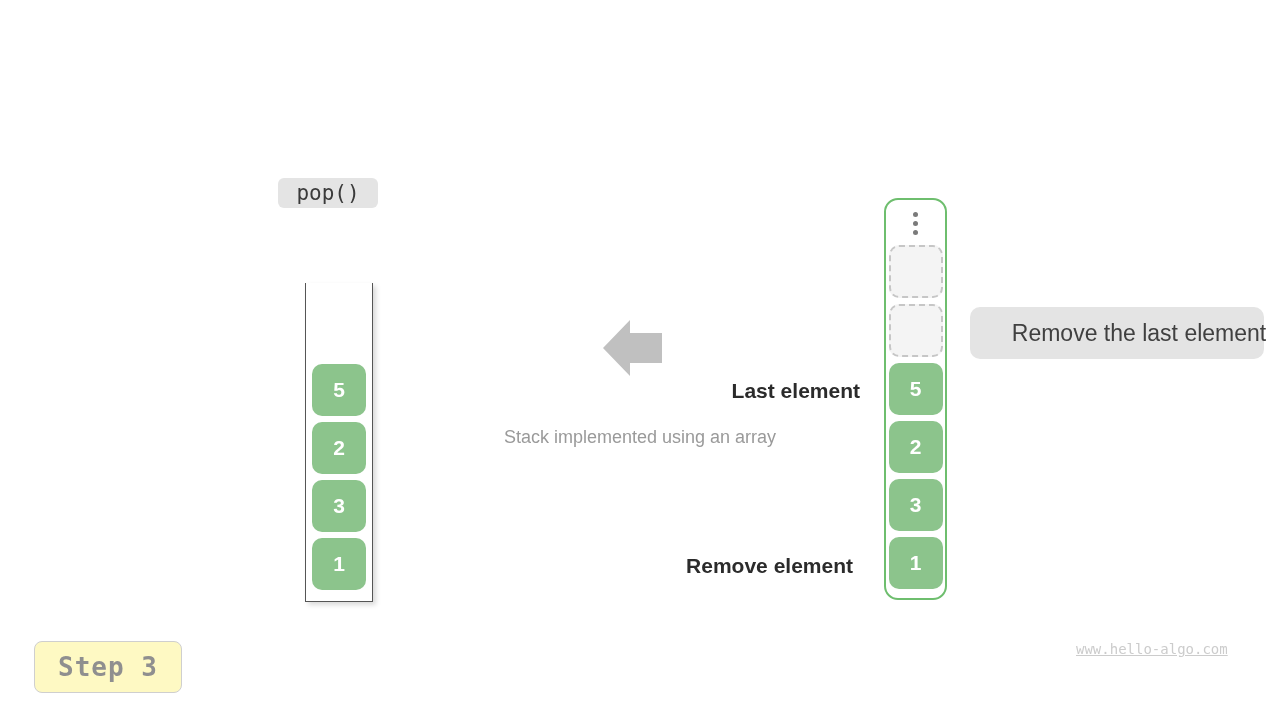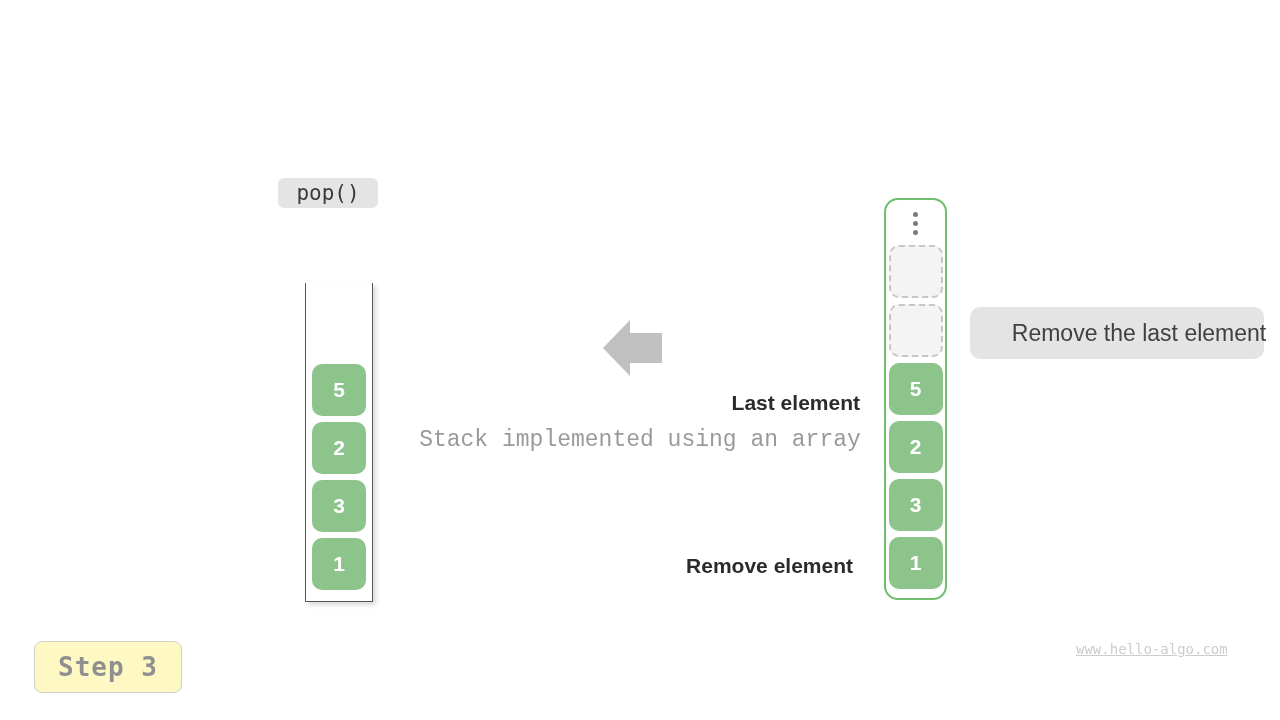--- a/index.html
+++ b/index.html
@@ -44,26 +44,26 @@
     color:#ffffff;font-weight:bold;font-size:21px;flex:none;
   }
 
   
   .arrow{position:absolute;left:603px;top:318px;width:59px;height:60px;}
 
   .last-label,.first-label{
     position:absolute;width:220px;text-align:right;
     font-size:21px;font-weight:bold;color:var(--text-dark);
   }
-  .last-label{left:640px;top:379px;margin-top:12px;}
+  .last-label{left:640px;top:379px;}
   .first-label{left:633px;top:554px;}
 
   .caption{
     position:absolute;left:400px;top:427px;width:480px;text-align:center;
-    font-size:23px;color:var(--text-gray);font-family:Liberation Mono, monospace;
+    font-size:18px;color:var(--text-gray);
   }
 
   
   .right-stack{
     position:absolute;left:884px;top:198px;width:63px;height:402px;
     border:2px solid var(--green-border);border-radius:14px;background:#fff;
     display:flex;flex-direction:column;align-items:center;
     padding-top:10px;gap:6px;
   }
   .ellipsis{

